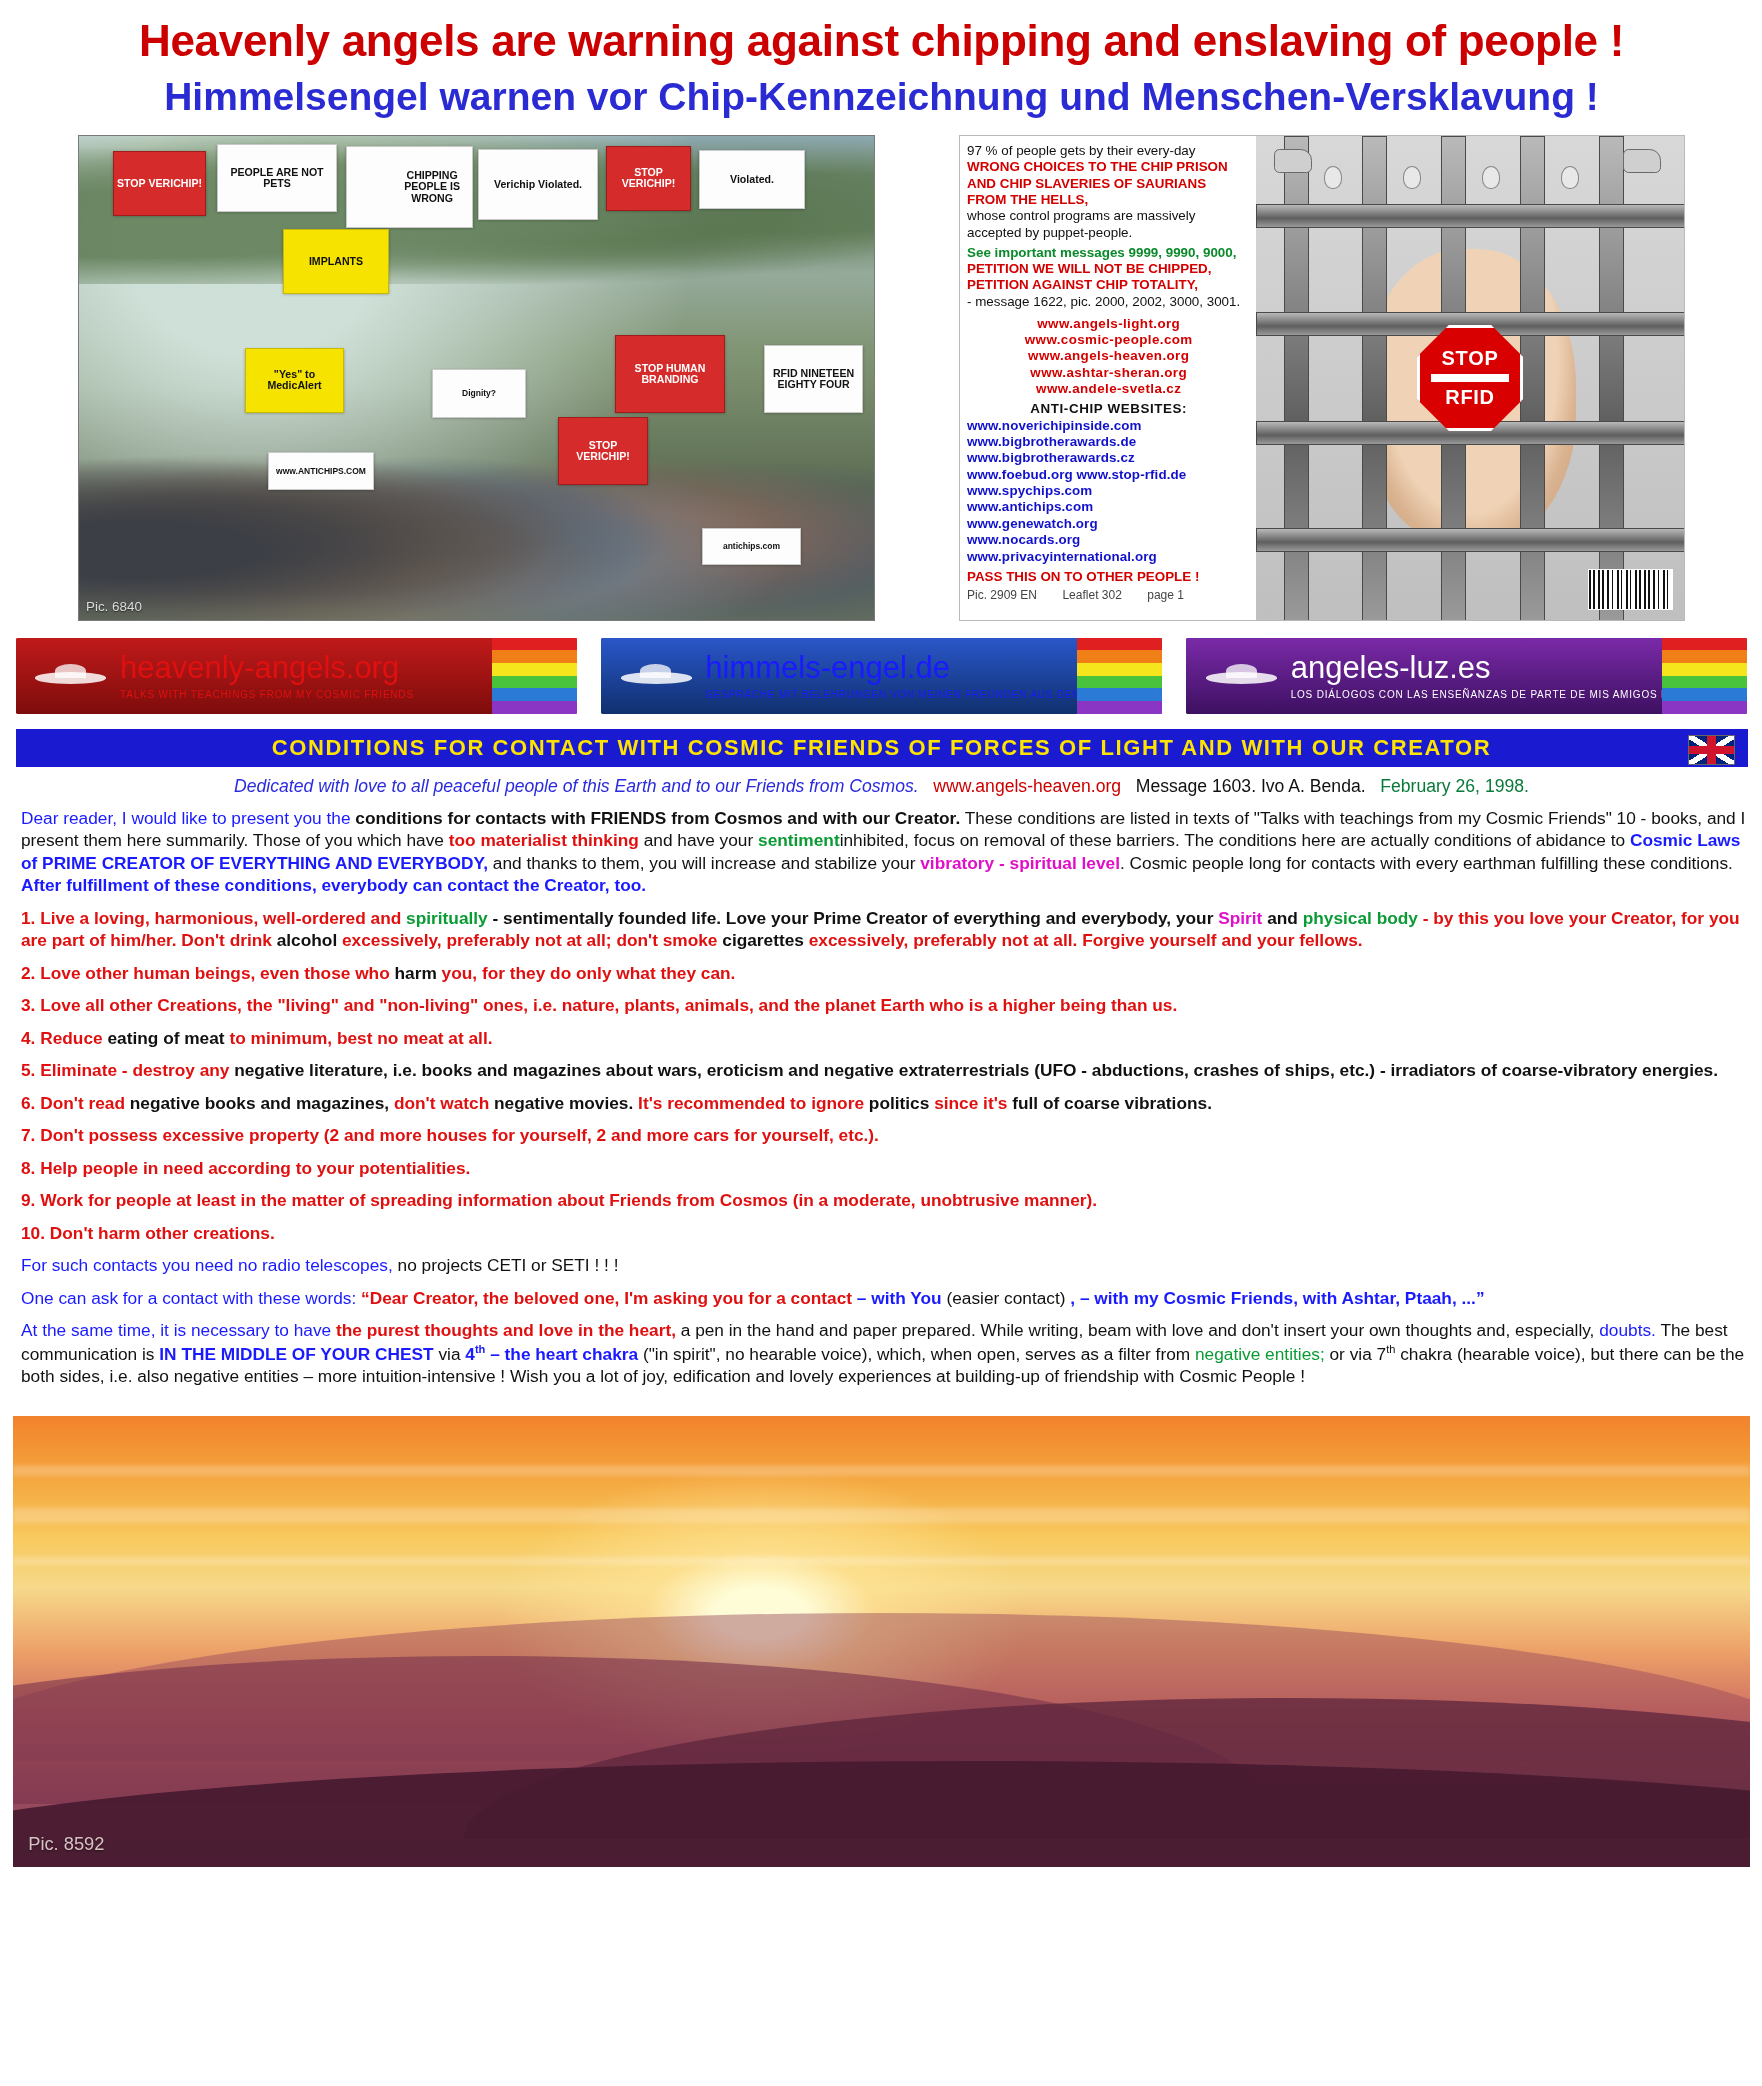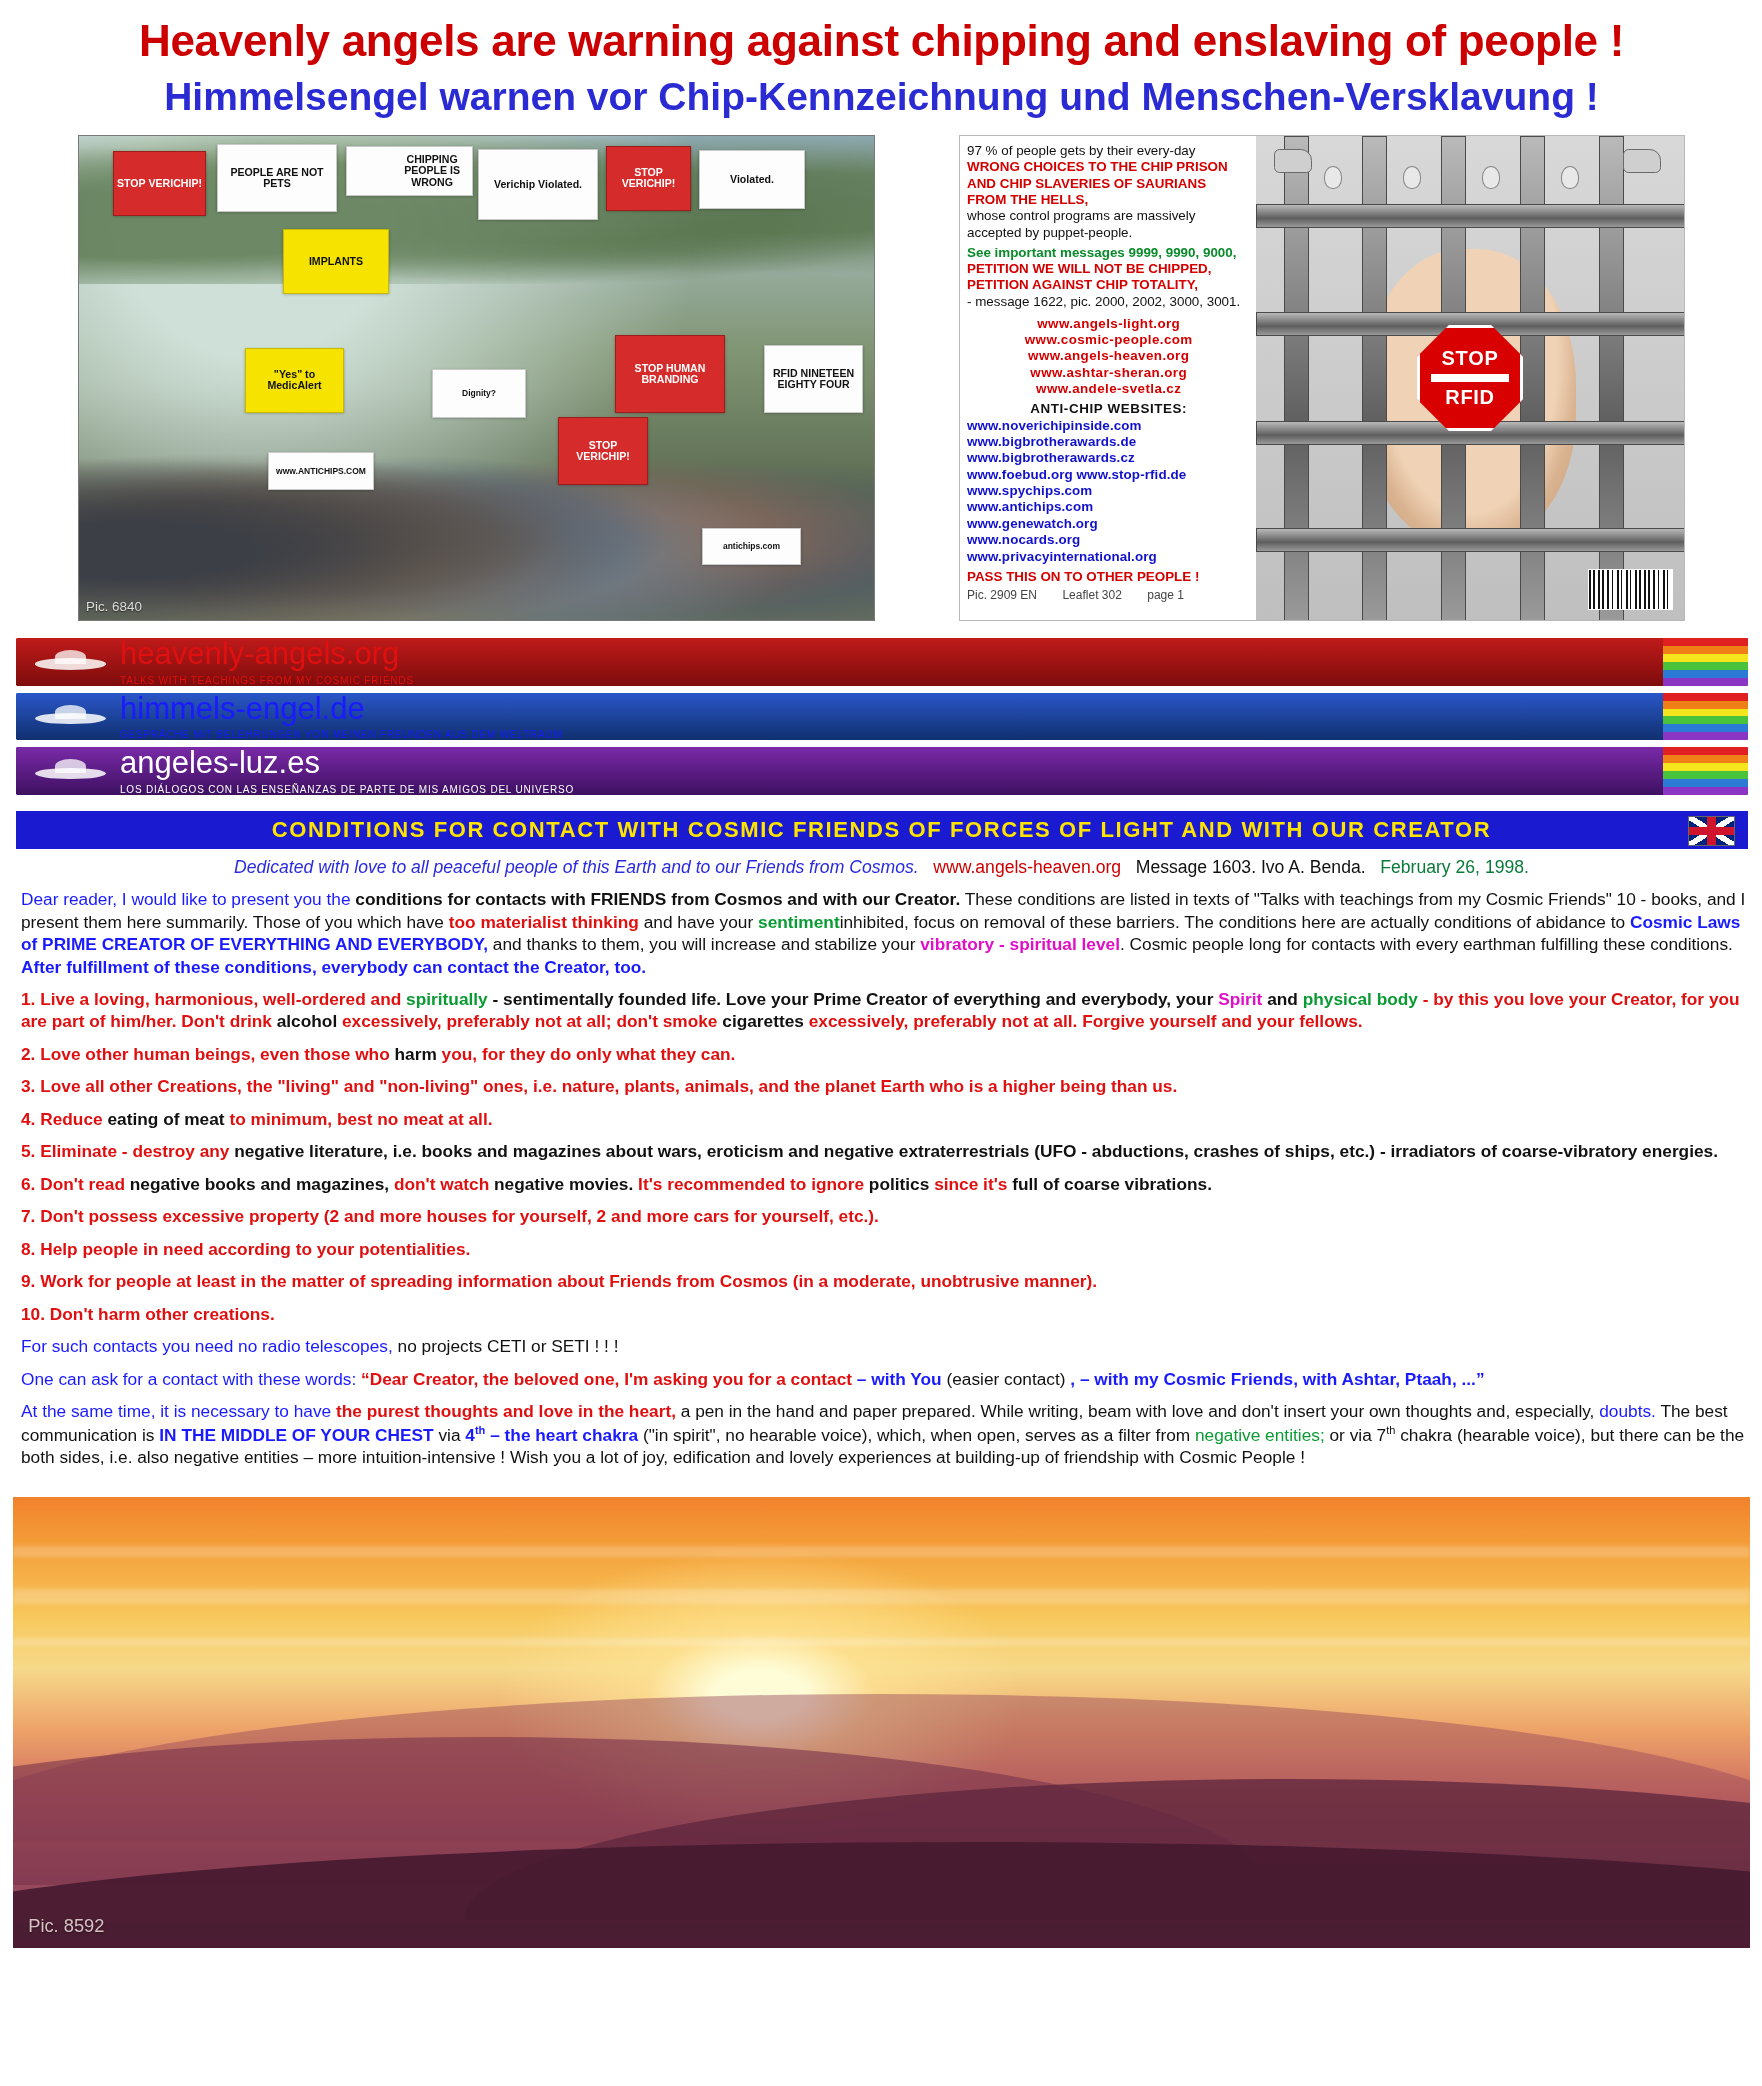--- a/index.html
+++ b/index.html
@@ -194,22 +194,21 @@
     background:
       repeating-linear-gradient(90deg, #111 0 2.1px, #fff 2.1px 4.2px, #111 4.2px 5.6px, #fff 5.6px 9.2px);
     border: 1.4px solid #fff;
   }
 
   
   .banners {
     display: flex;
     justify-content: space-between;
     padding: 17px 15.5px 8.5px 15.5px;
-    gap: 7px;
-    flex-direction: column;
+    gap: 24px;
   }
   .banner {
     flex: 1;
     height: 76px;
     position: relative;
     display: flex;
     align-items: center;
     padding-left: 15.5px;
     color: #fff;
     overflow: hidden;
@@ -346,21 +345,21 @@
 
   <div class="photo-row">
 
     <div class="protest">
       <div class="sky"></div>
       <div class="trees"></div>
       <div class="crowd"></div>
 
       <div class="sign red" style="left:34px; top:15.5px; width:93px; height:65px;">STOP VERICHIP!</div>
       <div class="sign" style="left:138px; top:8.5px; width:120px; height:68px;">PEOPLE ARE NOT PETS</div>
-      <div class="sign" style="left:267px; top:10px; width:127px; height:50px;padding-left:48px;">CHIPPING PEOPLE IS WRONG</div>
+      <div class="sign" style="left:267px; top:10px; width:127px; height:82px;padding-left:48px;">CHIPPING PEOPLE IS WRONG</div>
       <div class="sign" style="left:399px; top:12.7px; width:120px; height:71px;">Verichip Violated.</div>
       <div class="sign red" style="left:527px; top:10px; width:85px; height:65px;">STOP VERICHIP!</div>
       <div class="sign" style="left:620px; top:14px; width:106px; height:59px;">Violated.</div>
       <div class="sign yellow" style="left:204px; top:93px; width:106px; height:65px;">IMPLANTS</div>
       <div class="sign red" style="left:536px; top:199px; width:110px; height:78px;">STOP HUMAN BRANDING</div>
       <div class="sign" style="left:685px; top:209px; width:99px; height:68px;">RFID NINETEEN EIGHTY FOUR</div>
       <div class="sign yellow" style="left:166px; top:212px; width:99px; height:65px;">"Yes" to MedicAlert</div>
 
       <div class="sign small" style="left:353px; top:233px; width:94px; height:49px;">Dignity?</div>
       <div class="sign red" style="left:479px; top:281px; width:90px; height:68px;">STOP VERICHIP!</div>

